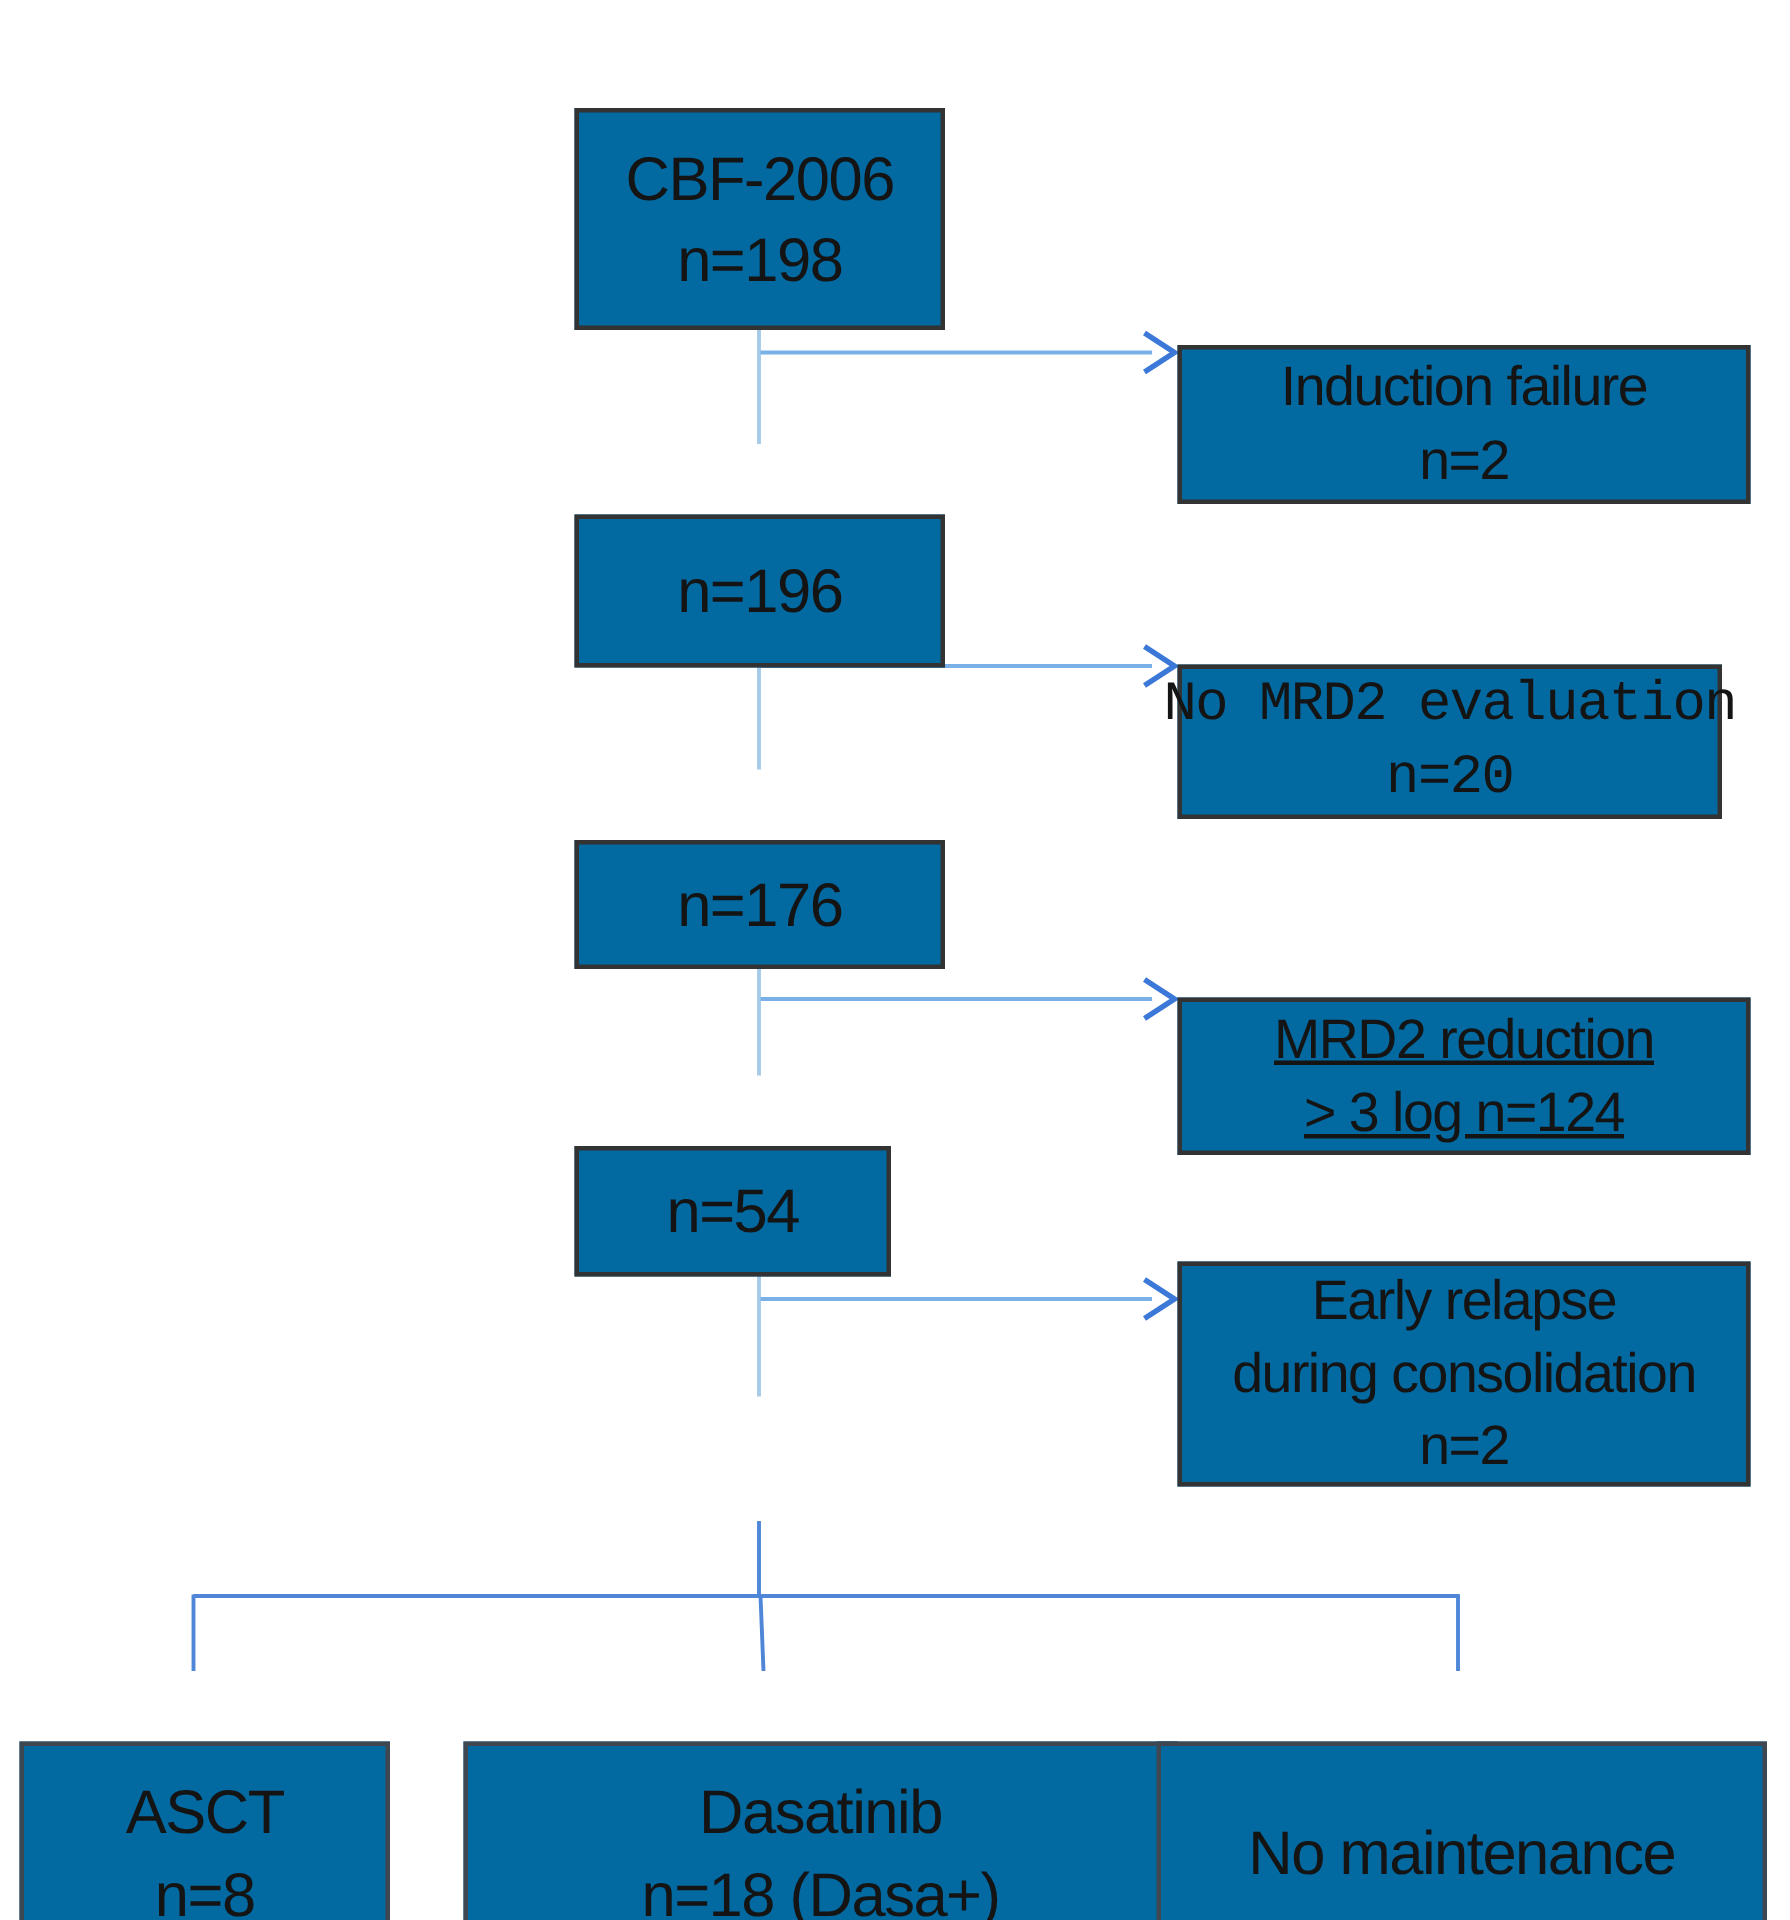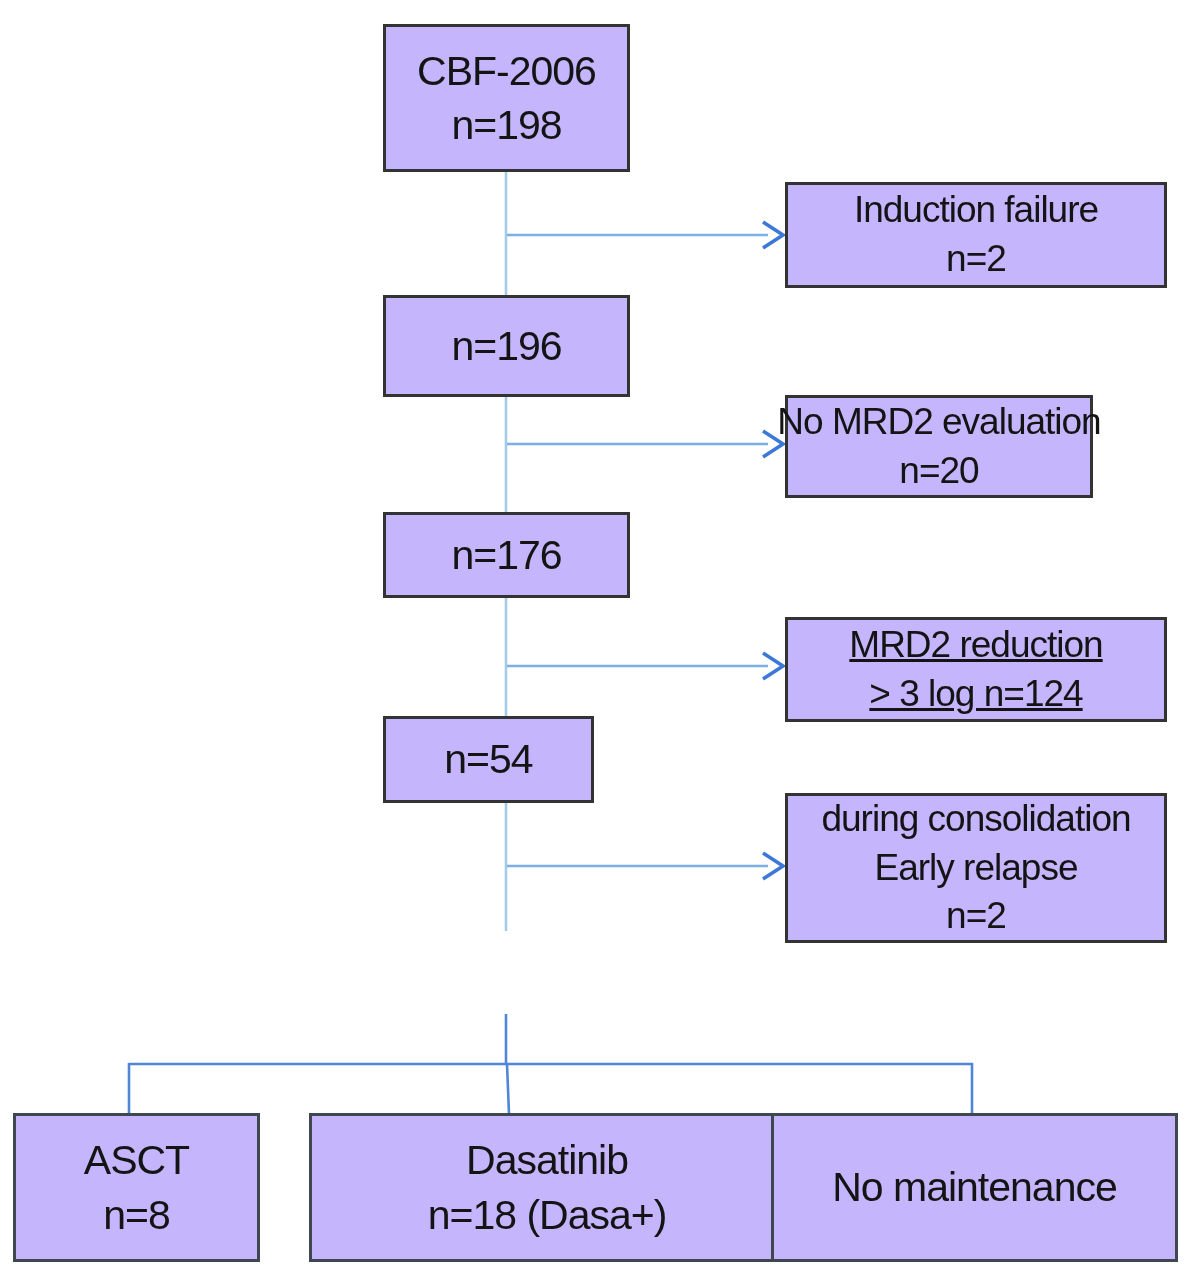--- a/index.html
+++ b/index.html
@@ -1,21 +1,21 @@
 <!DOCTYPE html>
 <html><head>
 <meta charset="utf-8">
 <style>
   html,body{margin:0;padding:0;background:#ffffff;}
   #page{position:relative;width:1193px;height:1280px;background:#ffffff;overflow:hidden;
         font-family:"Liberation Sans","DejaVu Sans",sans-serif;color:#141414;}
   #connectors{position:absolute;left:0;top:0;width:1193px;height:1280px;}
-  .box{position:absolute;background:#c4b5fd;border:3px solid #333333;box-sizing:border-box;
+  .box{position:absolute;background:#0369a1;border:3px solid #333333;box-sizing:border-box;
        display:flex;flex-direction:column;align-items:center;justify-content:center;
-       text-align:center;letter-spacing:-1px;line-height:1.32;}
+       text-align:center;letter-spacing:-1px;line-height:1.32;margin-top:48px;}
   .box .bl{white-space:nowrap;}
   .main-box{font-size:41px;}
   .side-box{font-size:37px;justify-content:center;}
   .bottom-box{font-size:41px;border-color:#3f4750;}
 </style>
 </head>
 <body>
 
 <div id="page">
 
@@ -61,33 +61,33 @@
   <div class="box main-box" style="left:383px;top:716px;width:211px;height:87px;">
     <div class="bl">n=54</div>
   </div>
 
 
   <div class="box side-box" style="left:785px;top:182px;width:382px;height:106px;">
     <div class="bl">Induction failure</div>
     <div class="bl">n=2</div>
   </div>
 
-  <div class="box side-box" style="left:785px;top:395px;width:308px;height:103px;">
+  <div class="box side-box" style="left:785px;top:395px;width:363px;height:103px;font-family:Liberation Mono, monospace;">
     <div class="bl">No MRD2 evaluation</div>
     <div class="bl">n=20</div>
   </div>
 
   <div class="box side-box" style="left:785px;top:617px;width:382px;height:105px;text-decoration:underline;">
     <div class="bl">MRD2 reduction</div>
     <div class="bl">&gt; 3 log n=124</div>
   </div>
 
   <div class="box side-box" style="left:785px;top:793px;width:382px;height:150px;">
+    <div class="bl">Early relapse</div>
     <div class="bl">during consolidation</div>
-    <div class="bl">Early relapse</div>
     <div class="bl">n=2</div>
   </div>
 
   <div class="box bottom-box" style="left:13px;top:1113px;width:247px;height:149px;">
     <div class="bl">ASCT</div>
     <div class="bl">n=8</div>
   </div>
 
   <div class="box bottom-box" style="left:309px;top:1113px;width:476px;height:149px;">
     <div class="bl">Dasatinib</div>

